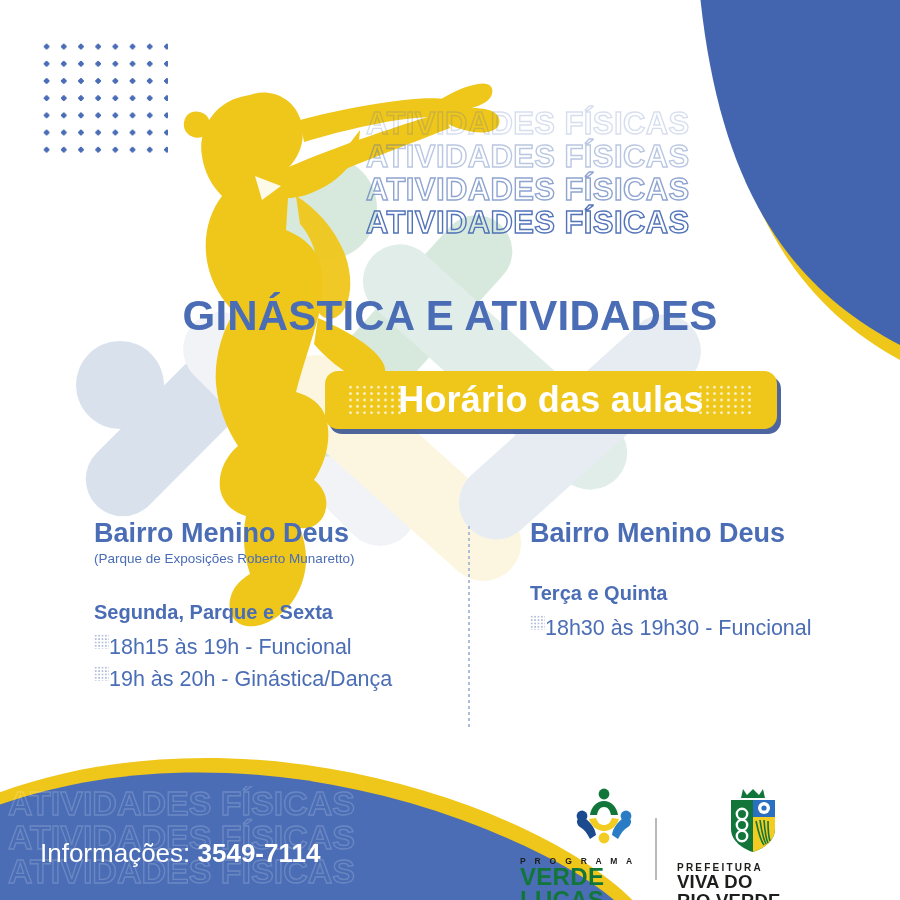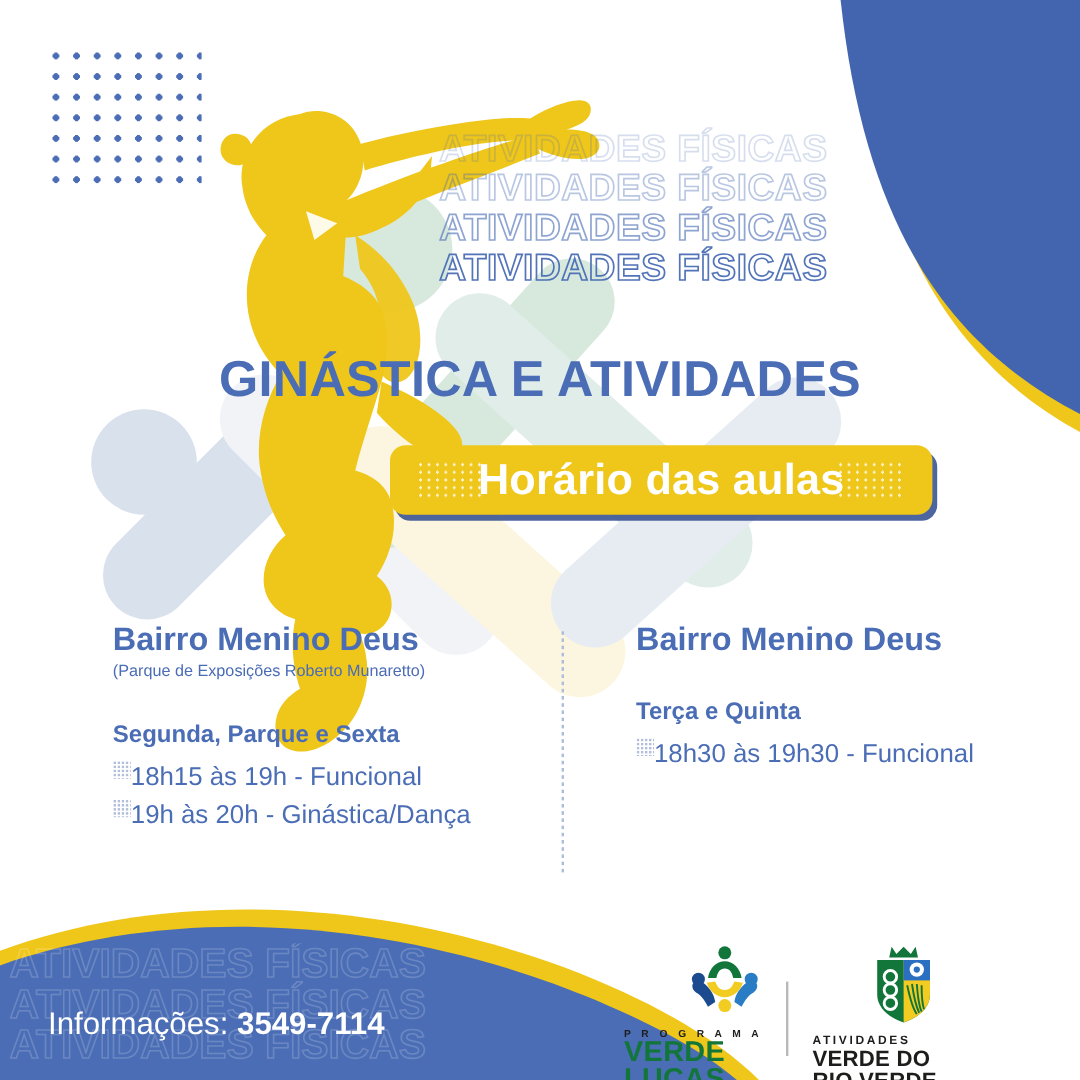--- a/index.html
+++ b/index.html
@@ -339,20 +339,20 @@
           <path d="M39,33 C40,46 41,52 43,56"></path>
           <path d="M43,34 C43,46 44,51 45,54"></path>
         </g>
         <g fill="none" stroke="#ffffff" stroke-width="2.4">
           <circle cx="17" cy="27" r="5.2"></circle>
           <circle cx="17" cy="38" r="5.2"></circle>
           <circle cx="17" cy="49" r="5.2"></circle>
         </g>
       </svg>
       <div class="logo-txt">
-        <span class="pref-kicker">ATIVIDADES</span>
-        <span class="pref1">VERDE DO</span>
+        <span class="pref-kicker">PREFEITURA</span>
+        <span class="pref1">VIVA DO</span>
         <span class="pref2">RIO VERDE</span>
       </div>
     </div>
   </div>
 
 </div>
 
 </body></html>

